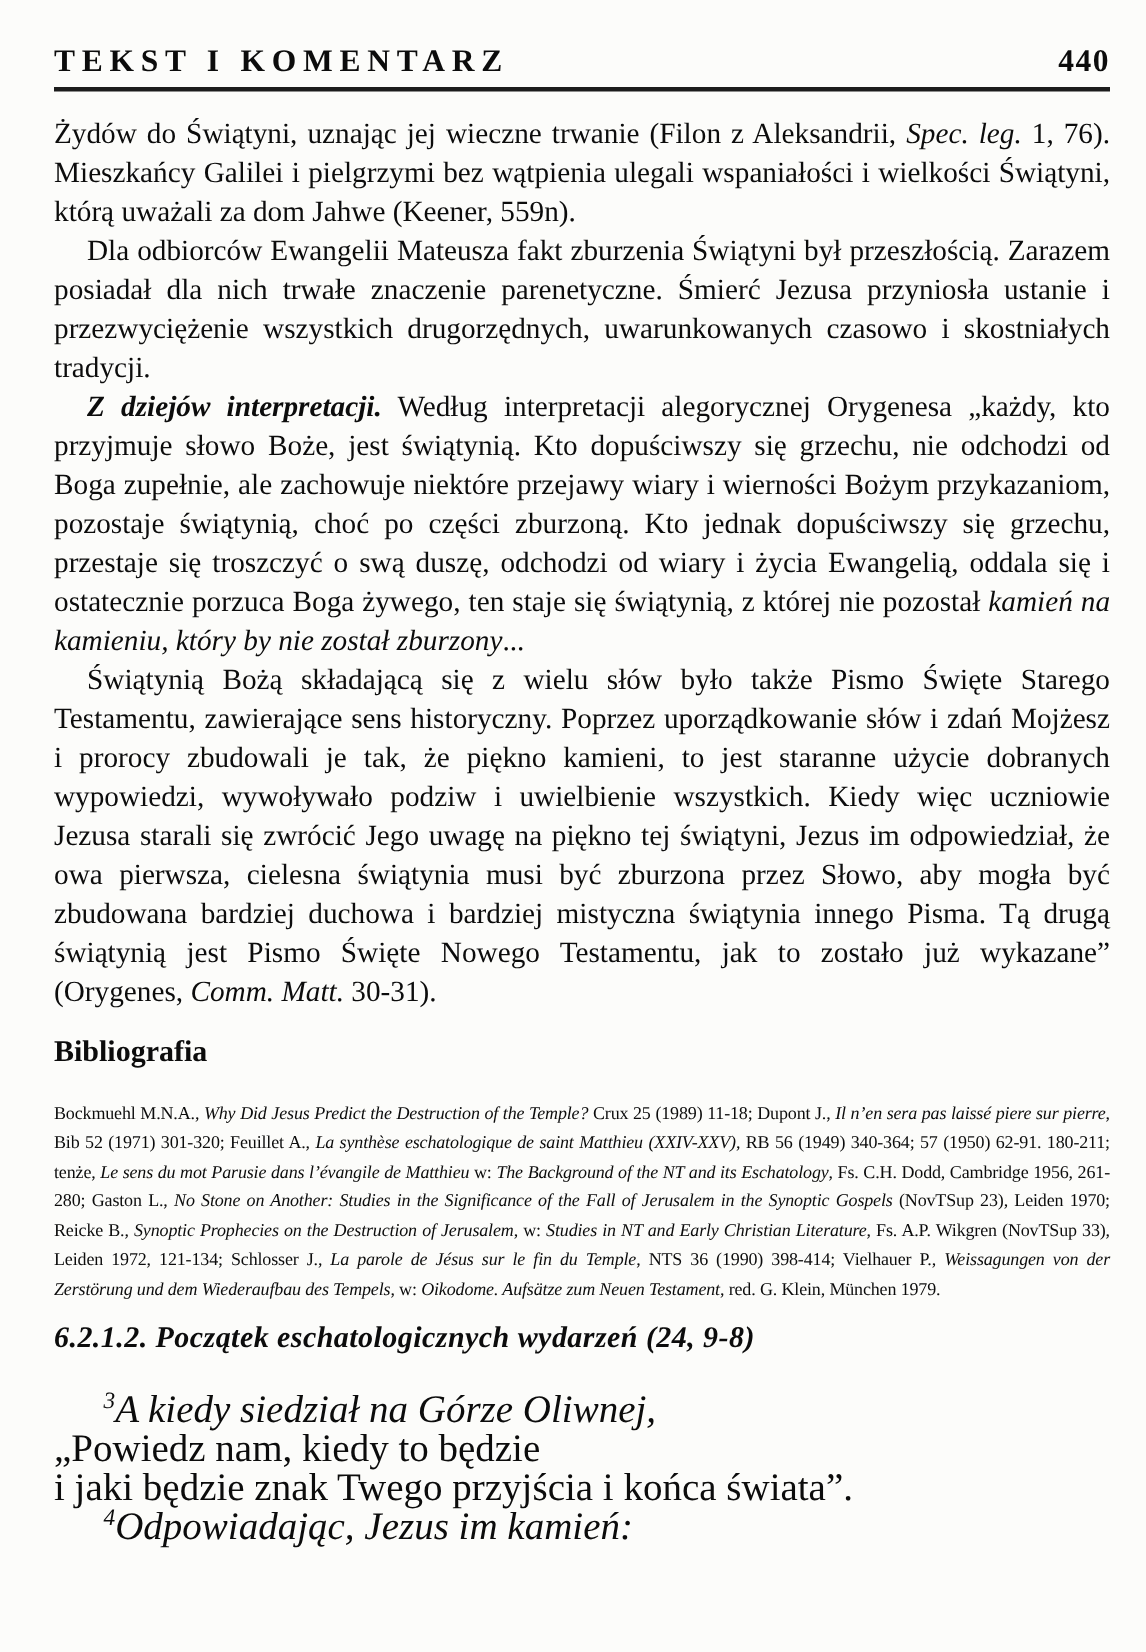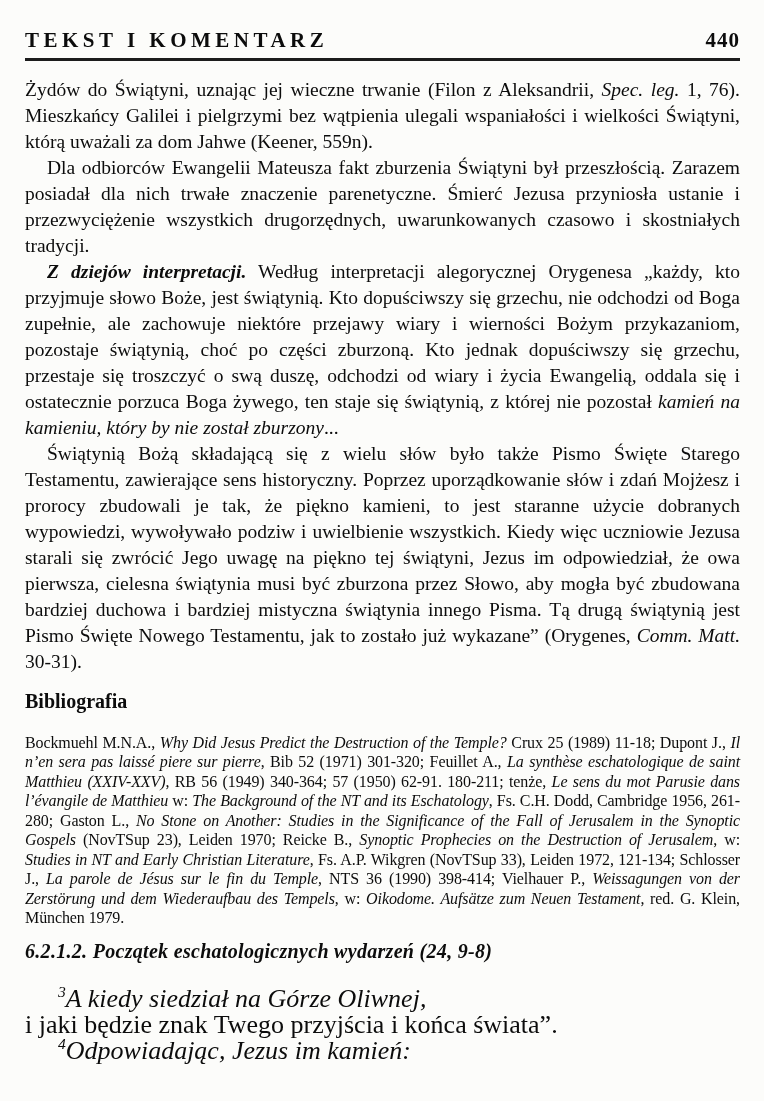--- a/index.html
+++ b/index.html
@@ -11,21 +11,21 @@
     height: 1101px;
     overflow: hidden;
     background: #fcfcfa;
     color: #0c0c0c;
     font-family: "Liberation Serif", "DejaVu Serif", serif;
   }
   .page {
     box-sizing: border-box;
     width: 764px;
     height: 1101px;
-    padding: 12px 24px 0 25px;
+    padding: 12px 24px 0 36px;
   }
   
   .page-header {
     display: flex;
     justify-content: space-between;
     align-items: baseline;
     font-weight: bold;
     font-size: 21px;
     line-height: 24px;
   }
@@ -47,21 +47,21 @@
   .para.indent { text-indent: 22px; }
   
   .biblio-heading {
     margin: 14px 0 0 0;
     font-size: 20px;
     font-weight: bold;
     line-height: 24px;
   }
   .biblio-text {
     margin: 20px 0 0 0;
-    font-size: 16px;
+    font-size: 12px;
     line-height: 19.5px;
     letter-spacing: -0.1px;
     text-align: justify;
   }
   
   .section-heading {
     margin: 10px 0 0 0;
     font-size: 20px;
     font-weight: bold;
     font-style: italic;
@@ -105,17 +105,18 @@
   </main>
 
   <h3 class="biblio-heading">Bibliografia</h3>
 
   <p class="biblio-text"><span>Bockmuehl M.N.A., </span><span class="it">Why Did Jesus Predict the Destruction of the Temple?</span><span> Crux 25 (1989) 11-18; Dupont J., </span><span class="it">Il n’en sera pas laissé piere sur pierre</span><span>, Bib 52 (1971) 301-320; Feuillet A., </span><span class="it">La synthèse eschatologique de saint Matthieu (XXIV-XXV)</span><span>, RB 56 (1949) 340-364; 57 (1950) 62-91. 180-211; tenże, </span><span class="it">Le sens du mot Parusie dans l’évangile de Matthieu</span><span> w: </span><span class="it">The Background of the NT and its Eschatology</span><span>, Fs. C.H. Dodd, Cambridge 1956, 261-280; Gaston L., </span><span class="it">No Stone on Another: Studies in the Significance of the Fall of Jerusalem in the Synoptic Gospels</span><span> (NovTSup 23), Leiden 1970; Reicke B., </span><span class="it">Synoptic Prophecies on the Destruction of Jerusalem</span><span>, w: </span><span class="it">Studies in NT and Early Christian Literature</span><span>, Fs. A.P. Wikgren (NovTSup 33), Leiden 1972, 121-134; Schlosser J., </span><span class="it">La parole de Jésus sur le fin du Temple</span><span>, NTS 36 (1990) 398-414; Vielhauer P., </span><span class="it">Weissagungen von der Zerstörung und dem Wiederaufbau des Tempels</span><span>, w: </span><span class="it">Oikodome. Aufsätze zum Neuen Testament</span><span>, red. G. Klein, München 1979.</span></p>
 
   <h2 class="section-heading">6.2.1.2. Początek eschatologicznych wydarzeń (24, 9-8)</h2>
 
   <div class="verses">
     <p class="verse indent"><sup class="it">3</sup><span class="it">A kiedy siedział na Górze Oliwnej,</span></p>
+    <p class="verse"><span>„Powiedz nam, kiedy to będzie</span></p>
     <p class="verse"><span>i jaki będzie znak Twego przyjścia i końca świata”.</span></p>
     <p class="verse indent"><sup class="it">4</sup><span class="it">Odpowiadając, Jezus im kamień:</span></p>
   </div>
 
 </div>
 
 </body></html>

